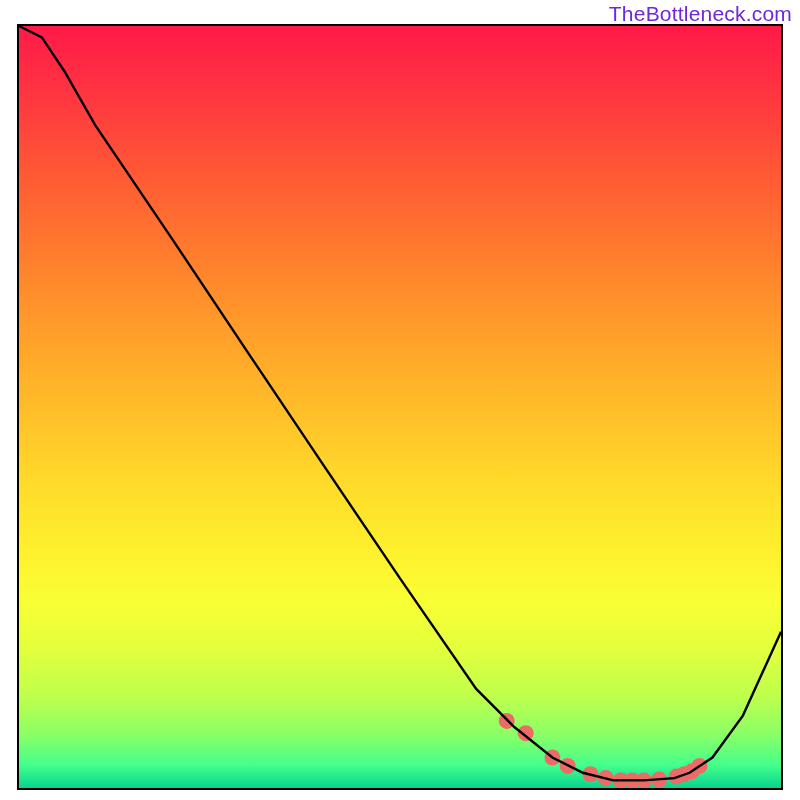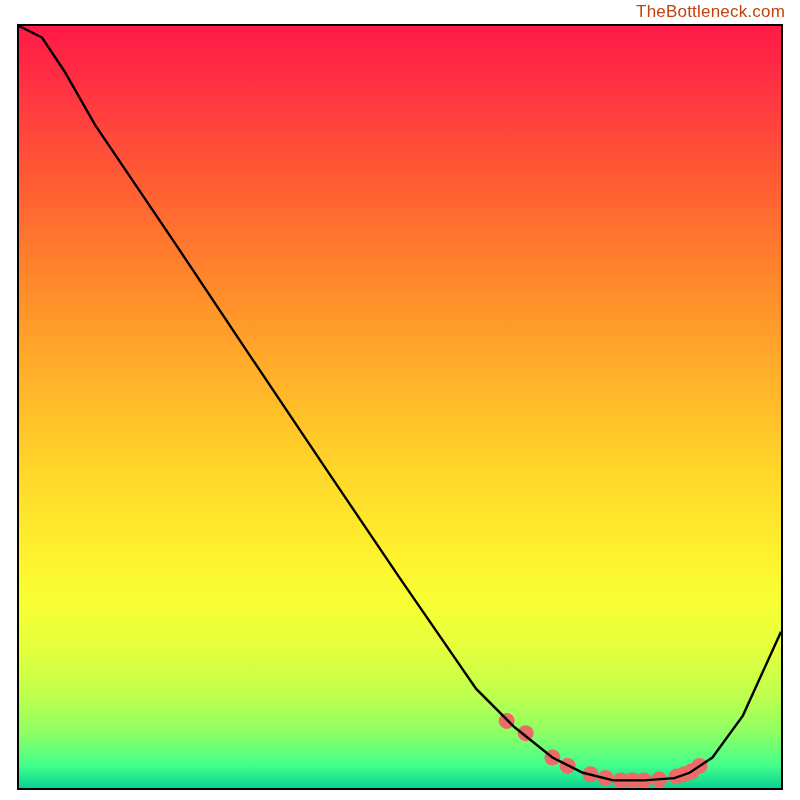--- a/index.html
+++ b/index.html
@@ -12,23 +12,23 @@
     font-family: Arial, Helvetica, sans-serif;
   }
   .wrap {
     position: relative;
     width: 800px;
     height: 800px;
   }
   .watermark {
     position: absolute;
     top: 2px;
-    right: 15px;
-    font-size: 17px;
-    color: #c2410c;
+    right: 8px;
+    font-size: 21px;
+    color: #6d28d9;
     letter-spacing: 0.2px;
     z-index: 10;
   }
   .plot {
     position: absolute;
     left: 17px;
     top: 24px;
     width: 766px;
     height: 766px;
     border: 2px solid #000;

